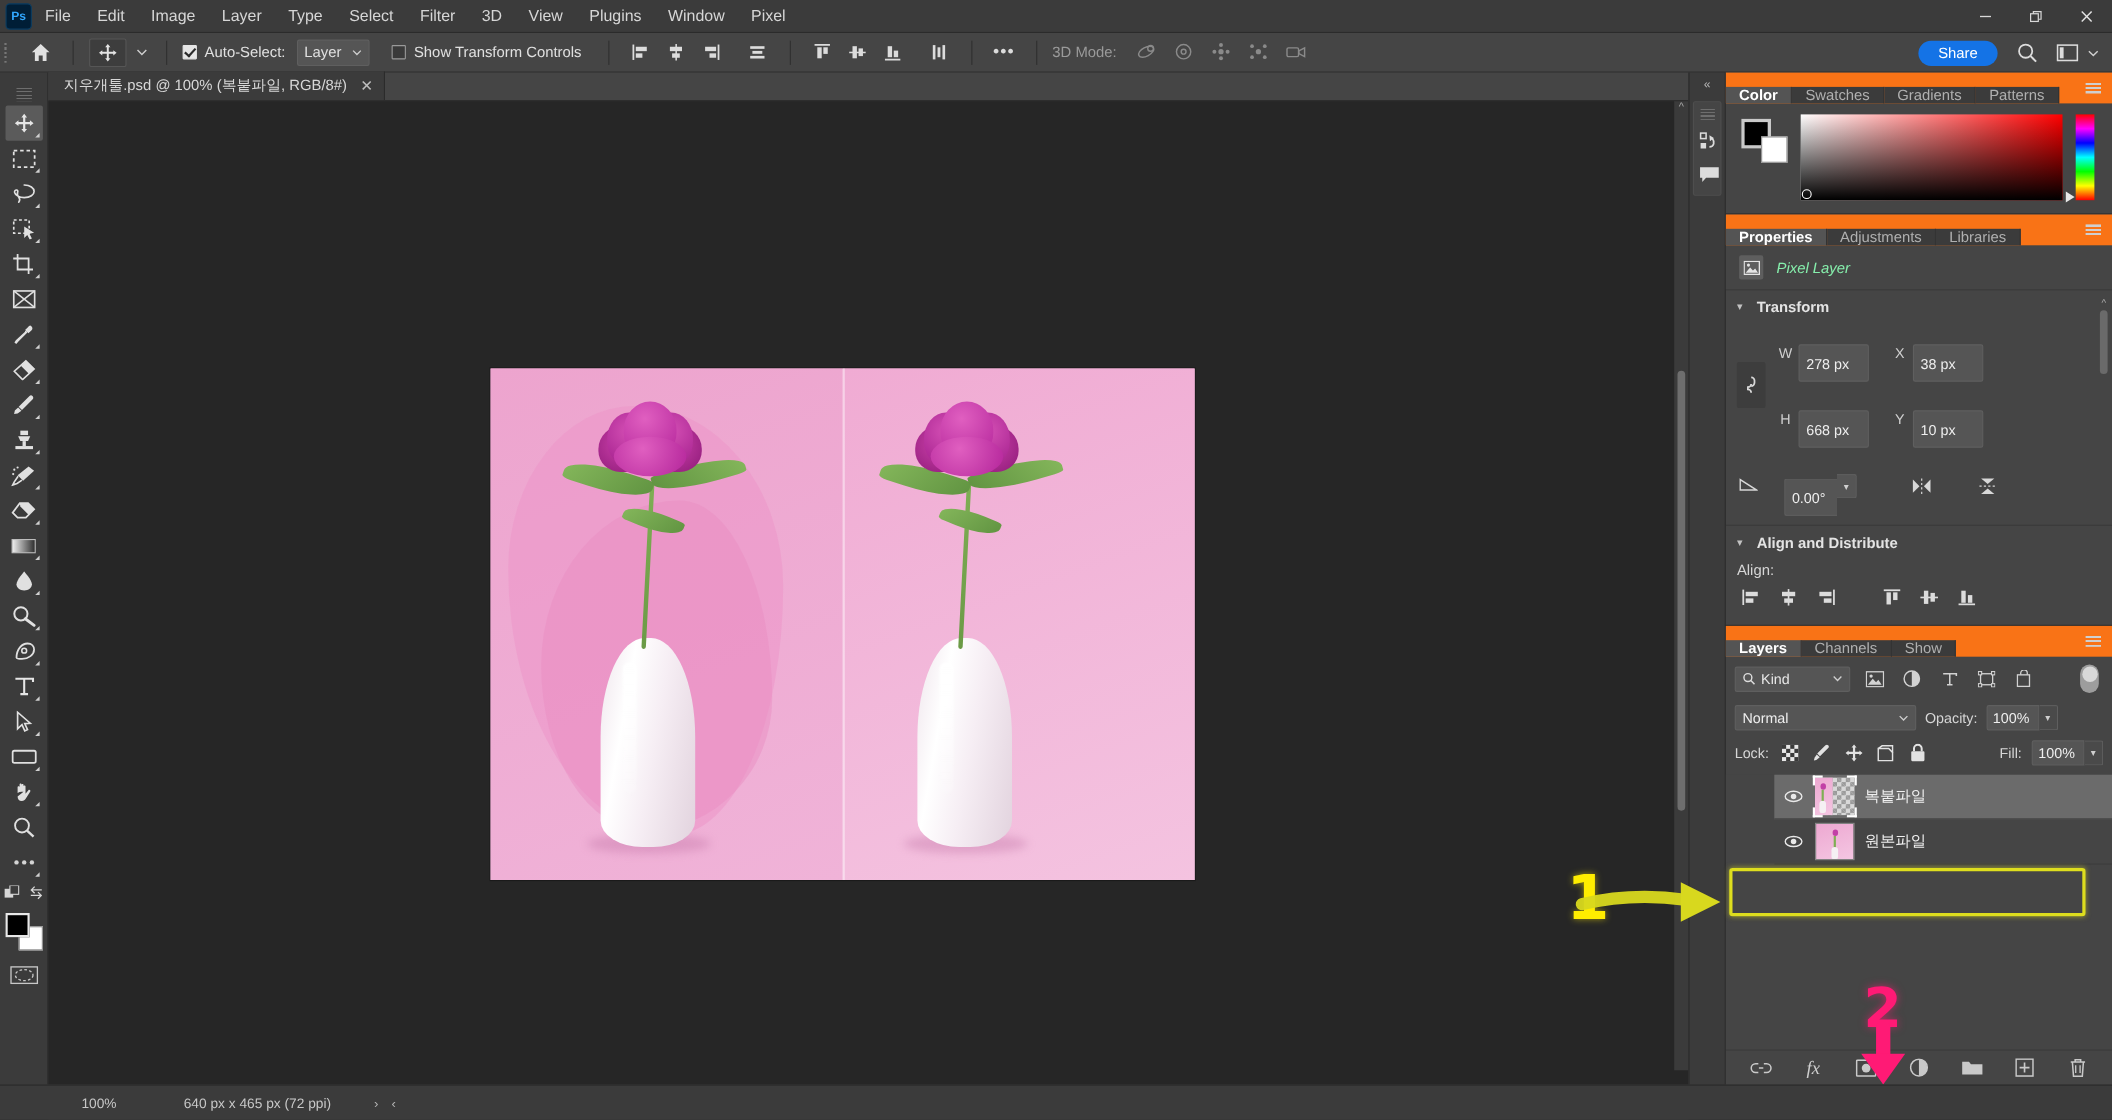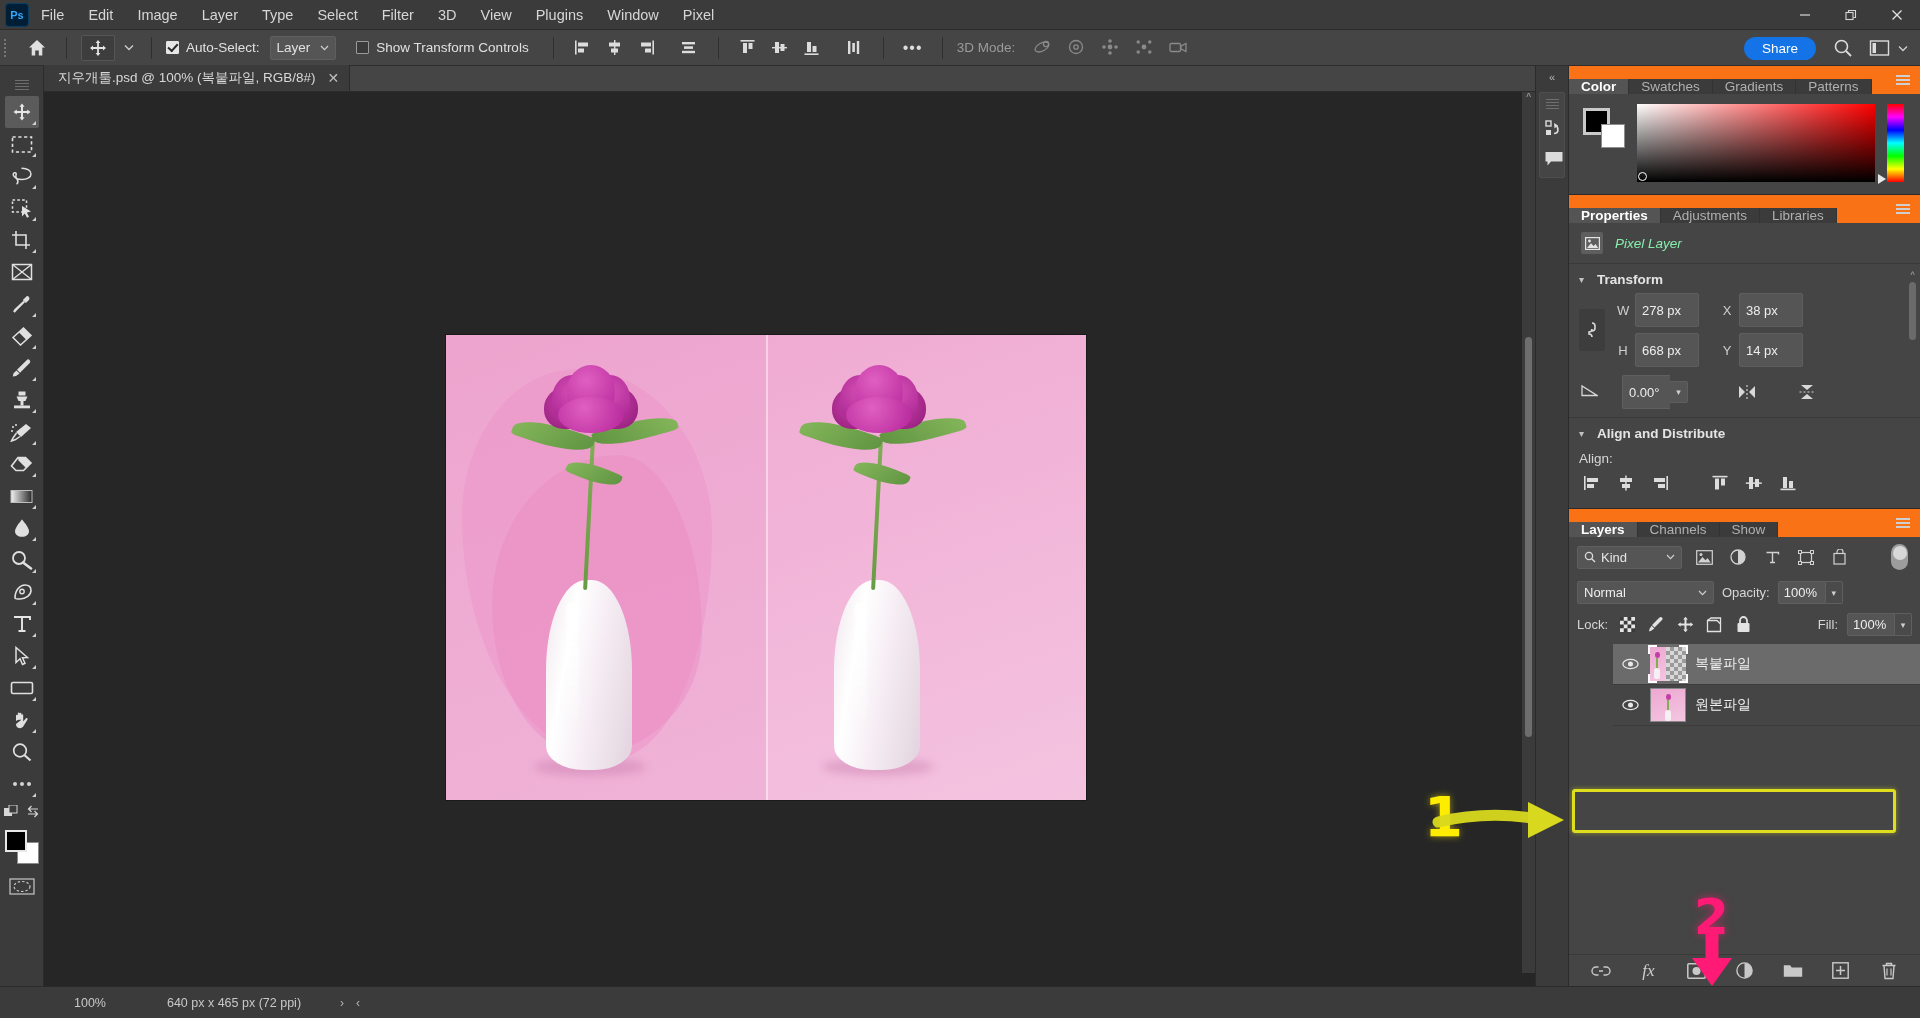--- a/index.html
+++ b/index.html
@@ -252,21 +252,21 @@
     width: 26px; height: 42px; background: #3d3d3d; border-radius: 2px;
     display: flex; align-items: center; justify-content: center; color: #d5d5d5;
     margin-right: 4px;
   }
   .fields { display: flex; flex-direction: column; gap: 6px; }
   .frow { display: flex; align-items: center; gap: 6px; }
   .flabel { width: 12px; font-size: 13px; color: #cfcfcf; text-align: center; }
   .finput {
     width: 64px; height: 22px; background: #555; border: 1px solid #5f5f5f;
     border-radius: 2px; font-size: 13px; color: #eee; display: flex;
-    align-items: center; padding: 16px 6px;
+    align-items: center; padding: 16px 6px; margin-top: 20px;
   }
   .angle-row { display: flex; align-items: center; gap: 24px; padding: 8px 10px 2px 12px; }
   .asel { display: flex; align-items: center; }
   .asel .finput { width: 48px; border-right: none; border-radius: 2px 0 0 2px; }
   .asel .drop {
     width: 18px; height: 22px; background: #555; border: 1px solid #5f5f5f;
     border-left: none; border-radius: 0 2px 2px 0; display: flex;
     align-items: center; justify-content: center; color: #d0d0d0; font-size: 9px;
   }
   .align-label { padding: 4px 10px 6px; font-size: 13.5px; color: #d6d6d6; }
@@ -289,21 +289,21 @@
   .toggle-pill {
     width: 17px; height: 26px; background: #9d9d9d; border-radius: 9px;
     position: relative; margin-left: auto; margin-right: 4px;
   }
   .toggle-pill::after {
     content: ""; position: absolute; left: 1.5px; top: 1.5px; width: 14px; height: 14px;
     background: #d8d8d8; border-radius: 50%;
   }
   .blend-row { display: flex; align-items: center; gap: 8px; padding: 4px 8px 7px; }
   .blend-sel {
-    height: 23px; width: 137px; background: #555; border: 1px solid #5f5f5f;
+    height: 23px; width: 165px; background: #555; border: 1px solid #5f5f5f;
     border-radius: 2px; display: flex; align-items: center; justify-content: space-between;
     padding: 0 6px; font-size: 13px; color: #eee;
   }
   .mini-label { font-size: 13px; color: #d6d6d6; }
   .pct {
     height: 23px; width: 48px; background: #555; border: 1px solid #5f5f5f;
     border-radius: 2px 0 0 2px; display: flex; align-items: center; padding: 0 5px;
     font-size: 13px; color: #eee;
   }
   .pct-drop {
@@ -900,21 +900,21 @@
               <div class="finput">668 px</div>
             </div>
           </div>
           <div class="fields" style="margin-left:14px;">
             <div class="frow">
               <span class="flabel">X</span>
               <div class="finput">38 px</div>
             </div>
             <div class="frow">
               <span class="flabel">Y</span>
-              <div class="finput">14 px</div>
+              <div class="finput">10 px</div>
             </div>
           </div>
         </div>
         <div class="angle-row">
           <span>
             <svg width="17" height="14" viewBox="0 0 17 14">
                 <path d="M1 12.5 H16 L1 3 Z" fill="none" stroke="#d6d6d6" stroke-width="1.3"></path>
               </svg>
           </span>
           <div class="asel">

